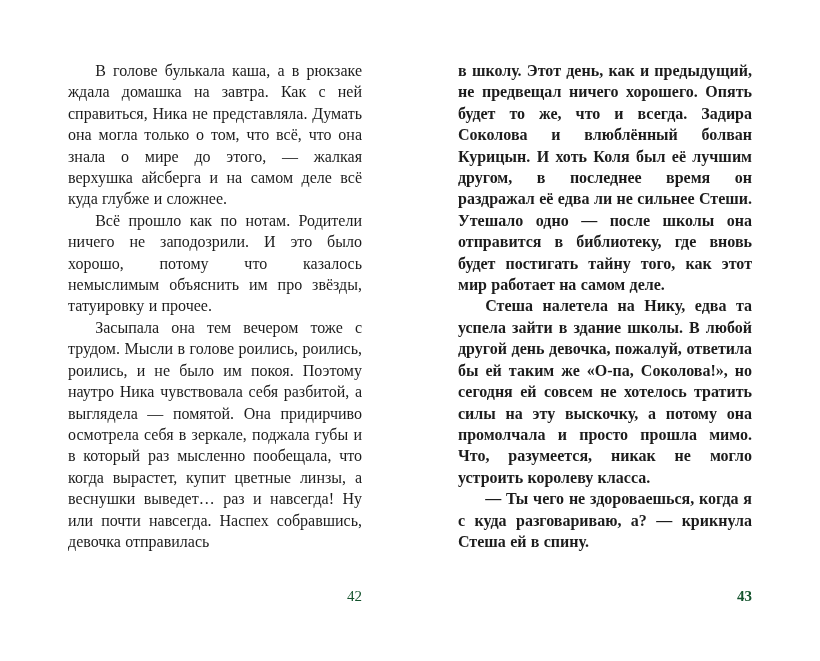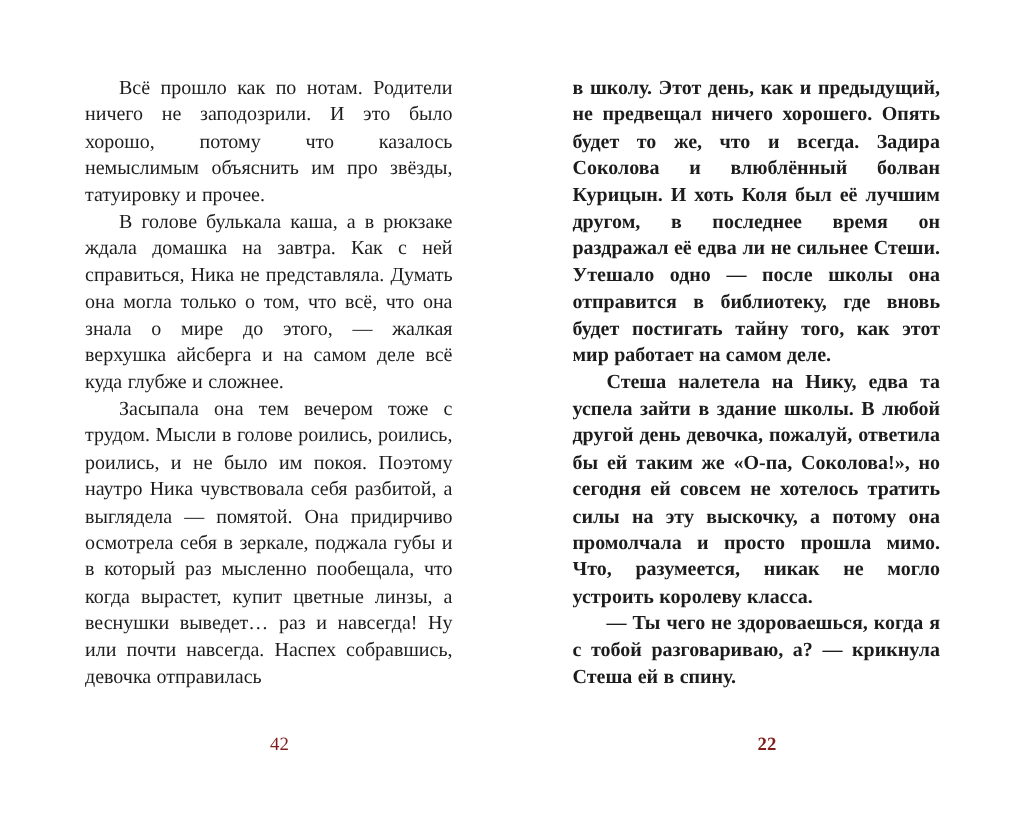--- a/index.html
+++ b/index.html
@@ -38,41 +38,41 @@
     word-spacing: 0.02em;
   }
   .page-text p.indent {
     text-indent: 1.7em;
   }
   .page-number {
     position: absolute;
     bottom: 0;
     left: 17px;
     right: 0;
-    text-align: center;
+    text-align: right;
     font-size: 15px;
-    color: #7f1d1d;
+    color: #14532d;
   }
 </style>
 </head>
 <body>
 
 <div class="spread">
 
   <div class="page page-left">
     <div class="page-text">
+      <p class="indent">В голове булькала каша, а в рюкзаке ждала домашка на завтра. Как с ней справиться, Ника не представляла. Думать она могла только о том, что всё, что она знала о мире до этого, — жалкая верхушка айсберга и на самом деле всё куда глубже и сложнее.</p>
       <p class="indent">Всё прошло как по нотам. Родители ничего не заподозрили. И это было хорошо, потому что казалось немыслимым объяснить им про звёзды, татуировку и прочее.</p>
-      <p class="indent">В голове булькала каша, а в рюкзаке ждала домашка на завтра. Как с ней справиться, Ника не представляла. Думать она могла только о том, что всё, что она знала о мире до этого, — жалкая верхушка айсберга и на самом деле всё куда глубже и сложнее.</p>
       <p class="indent">Засыпала она тем вечером тоже с трудом. Мысли в голове роились, роились, роились, и не было им покоя. Поэтому наутро Ника чувствовала себя разбитой, а выглядела — помятой. Она придирчиво осмотрела себя в зеркале, поджала губы и в который раз мысленно пообещала, что когда вырастет, купит цветные линзы, а веснушки выведет… раз и навсегда! Ну или почти навсегда. Наспех собравшись, девочка отправилась</p>
     </div>
     <div class="page-number">42</div>
   </div>
 
   <div class="page page-right">
     <div class="page-text">
       <p>в школу. Этот день, как и предыдущий, не предвещал ничего хорошего. Опять будет то же, что и всегда. Задира Соколова и влюблённый болван Курицын. И хоть Коля был её лучшим другом, в последнее время он раздражал её едва ли не сильнее Стеши. Утешало одно — после школы она отправится в библиотеку, где вновь будет постигать тайну того, как этот мир работает на самом деле.</p>
       <p class="indent">Стеша налетела на Нику, едва та успела зайти в здание школы. В любой другой день девочка, пожалуй, ответила бы ей таким же «О-па, Соколова!», но сегодня ей совсем не хотелось тратить силы на эту выскочку, а потому она промолчала и просто прошла мимо. Что, разумеется, никак не могло устроить королеву класса.</p>
-      <p class="indent">— Ты чего не здороваешься, когда я с тобой разговариваю, а? — крикнула Стеша ей в спину.</p>
+      <p class="indent">— Ты чего не здороваешься, когда я с куда разговариваю, а? — крикнула Стеша ей в спину.</p>
     </div>
-    <div class="page-number">22</div>
+    <div class="page-number">43</div>
   </div>
 
 </div>
 
 </body></html>

